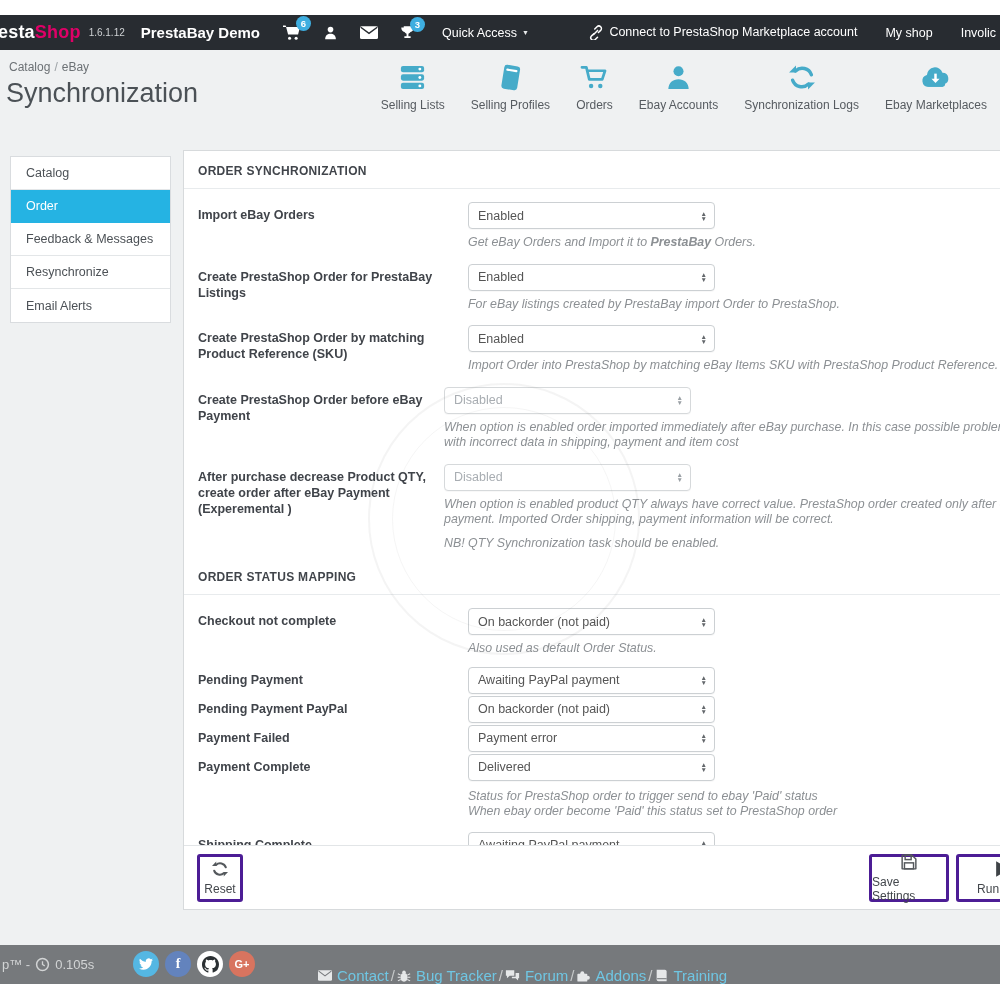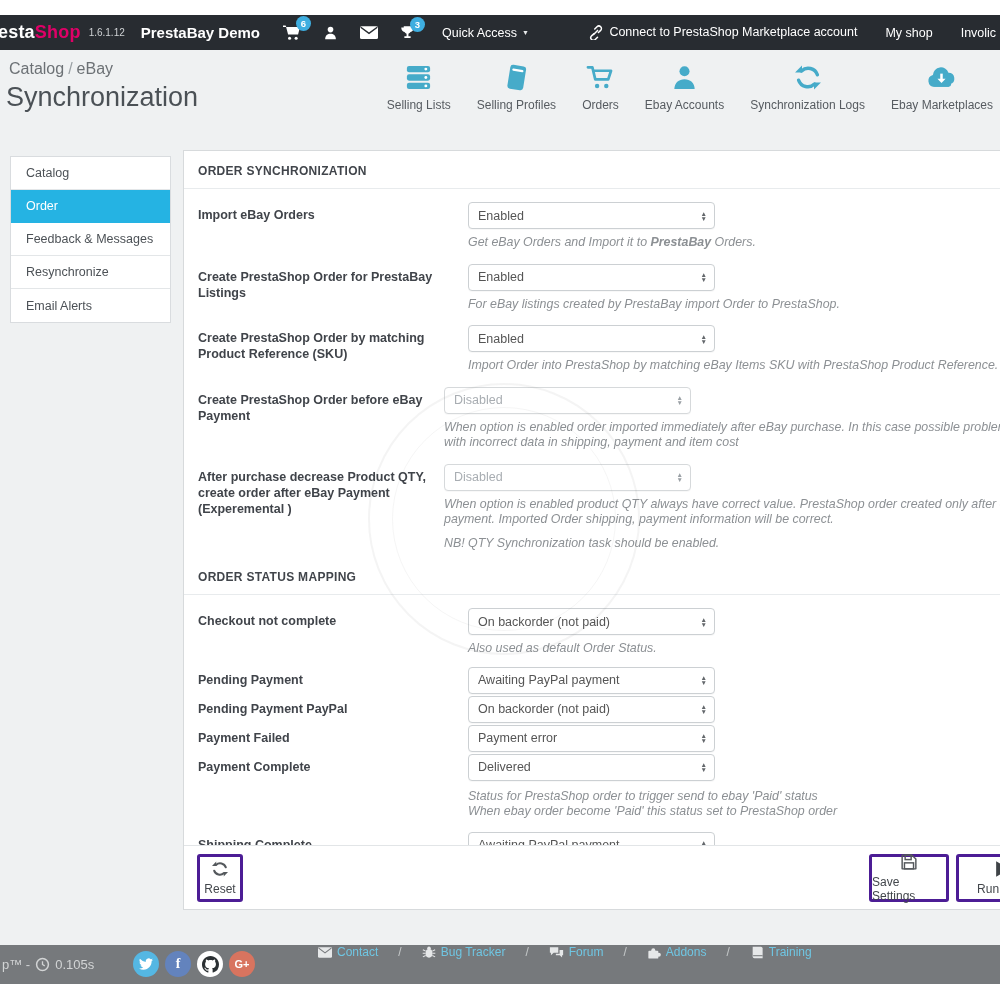--- a/index.html
+++ b/index.html
@@ -20,25 +20,25 @@
                display:flex; align-items:center; justify-content:center; }
   .nav-quick { margin-left:27px; font-size:12.5px; display:flex; align-items:center; gap:5px; cursor:pointer; white-space:nowrap; }
   .caret { font-size:7px; color:#e8eaeb; }
   .nav-right { margin-left:auto; display:flex; align-items:center; white-space:nowrap; }
   .nav-connect { display:flex; align-items:flex-start; gap:6px; font-size:12.5px; cursor:pointer; }
   .nav-myshop { margin-left:28px; font-size:12.5px; cursor:pointer; }
   .nav-emp { margin-left:28px; margin-right:-26px; font-size:12.5px; cursor:pointer; }
 
   
   .content { position:absolute; top:50px; left:0; width:1000px; height:895px; background:#eff1f2; }
-  .breadcrumb { padding:10px 0 0 9px; font-size:16px; color:#6c7175; }
+  .breadcrumb { padding:10px 0 0 9px; font-size:12px; color:#6c7175; }
   .breadcrumb .sep { color:#9aa0a4; padding:0 4px; }
   .page-title { margin:4px 0 0 6px; font-size:27px; font-weight:400; color:#4b5156; }
 
-  .quicklinks { position:absolute; top:13px; right:7px; display:flex; align-items:flex-end; gap:26px; }
+  .quicklinks { position:absolute; top:13px; right:13px; display:flex; align-items:flex-end; gap:26px; }
   .ql { display:flex; flex-direction:column; align-items:center; gap:6px; cursor:pointer; }
   .ql-label { font-size:12px; color:#565b60; white-space:nowrap; }
 
   
   .sidebar { position:absolute; left:10px; top:106px; width:161px; background:#fff; border:1px solid #d9dcdf; }
   .side-item { height:33px; display:flex; align-items:center; padding-left:15px; font-size:12.5px;
                color:#4c5156; background:#fff; border-bottom:1px solid #e3e6e8; cursor:pointer; }
   .side-item:last-child { border-bottom:none; }
   .side-item.active { background:#25b3e3; color:#fff; border-bottom-color:#25b3e3; }
 
@@ -77,21 +77,21 @@
         border:2px solid rgba(110,110,110,.08); pointer-events:none; z-index:6; }
   .wm:after { content:""; position:absolute; inset:22px; border-radius:50%; border:1px solid rgba(110,110,110,.07); }
 
   
   .footer { position:absolute; left:0; top:945px; width:1000px; height:39px; background:#76797c; color:#d2d4d5; }
   .footer-left { position:absolute; left:2px; top:0; height:100%; display:flex; align-items:center; gap:5px; font-size:13px; }
   .socials { position:absolute; left:133px; top:6px; display:flex; gap:6px; }
   .soc { width:26px; height:26px; border-radius:50%; display:flex; align-items:center; justify-content:center; cursor:pointer; }
   .soc-f { font-size:14px; font-weight:700; color:#fff; font-family:"Liberation Serif",serif; }
   .soc-g { font-size:11px; font-weight:700; color:#fff; }
-  .flinks { position:absolute; left:318px; top:0; height:100%; display:flex; align-items:flex-start; gap:20px; font-size:12px; }
+  .flinks { position:absolute; left:318px; top:0; height:100%; display:flex; align-items:flex-end; gap:2px; font-size:15px; }
   .flink { color:#6fc6e3; display:flex; align-items:center; gap:5px; cursor:pointer; }
   .fsep { color:#c6c9ca; }
   svg { display:block; }
 </style>
 </head>
 <body>
 
 <div class="screen">
 
   <div class="navbar">

